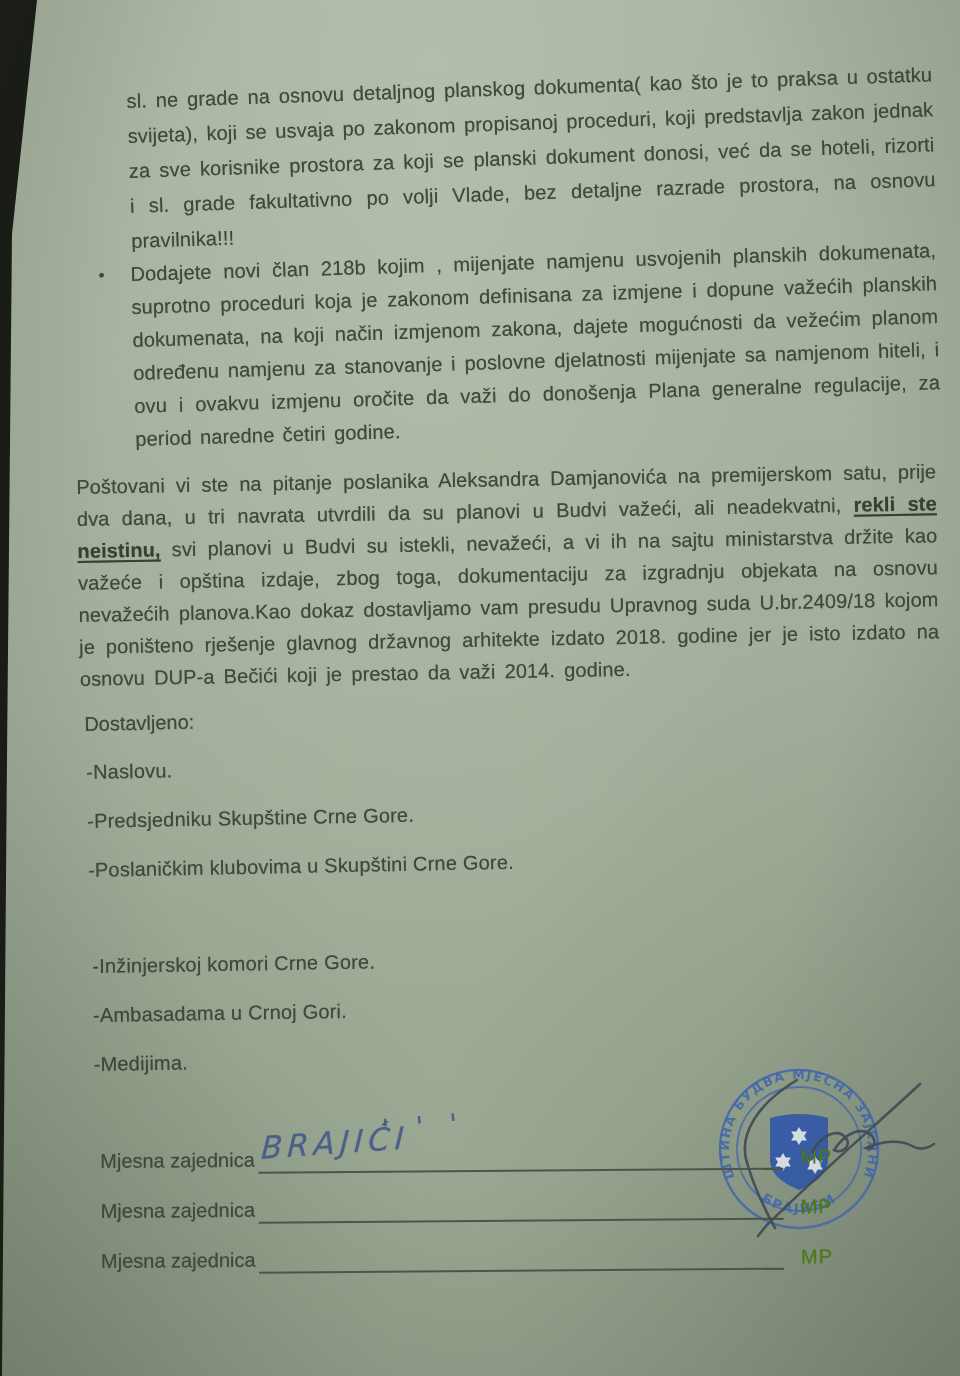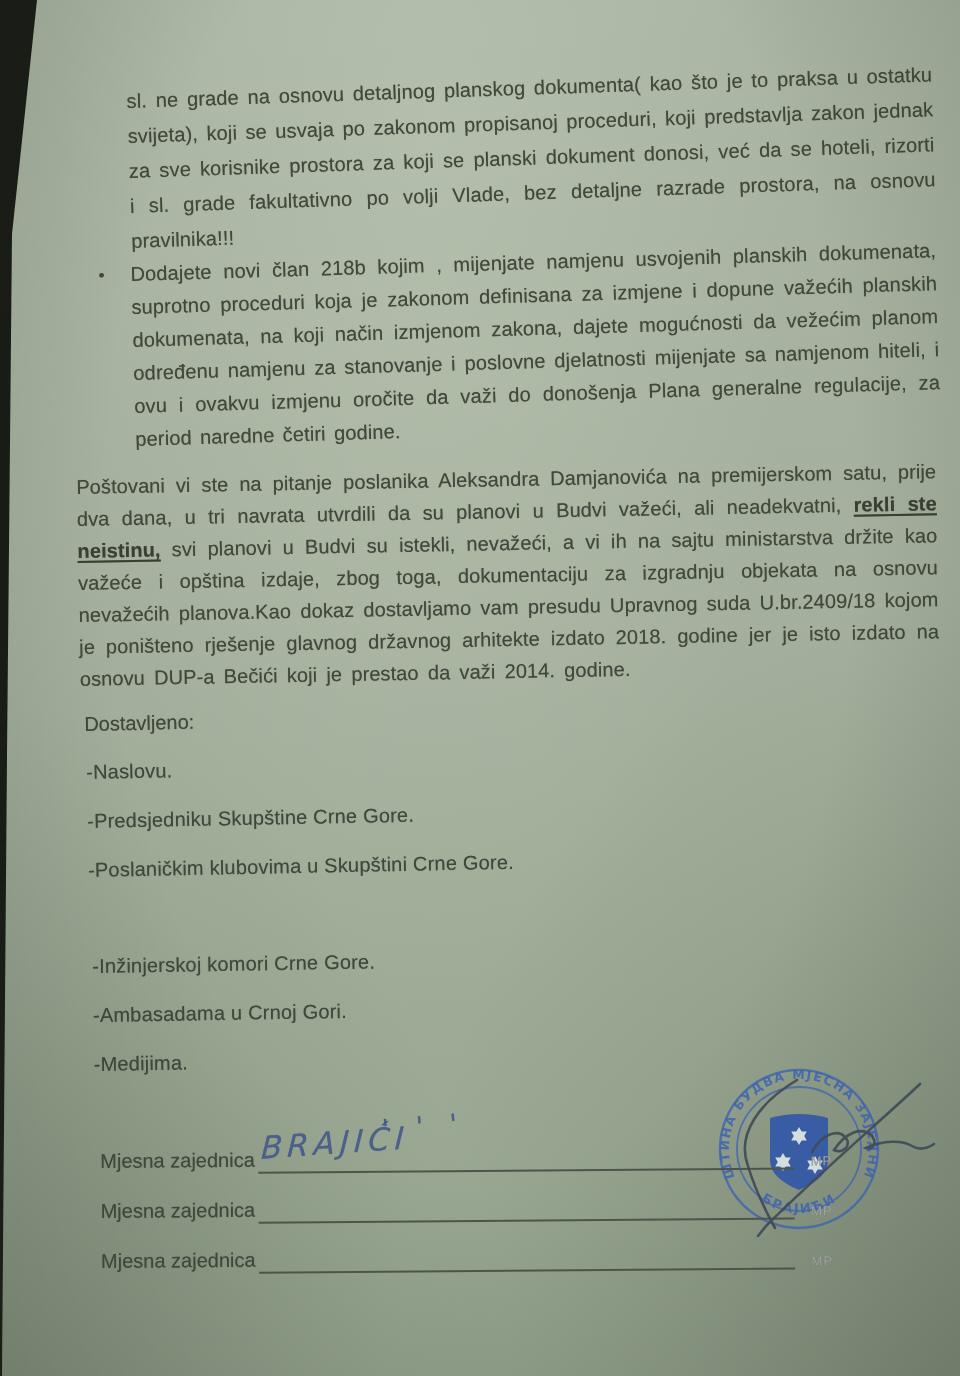--- a/index.html
+++ b/index.html
@@ -45,22 +45,22 @@
        transform:rotate(-1.1deg); transform-origin:0 0;}
   .dist-g2{ left:92px; top:955px; font-size:20px;
        transform:rotate(-0.9deg); transform-origin:0 0;}
   .dist-item{ margin-bottom:26px; letter-spacing:0.2px;}
   .sig-block{ left:100px; top:1133px; width:732px;
        transform:rotate(-0.45deg); transform-origin:0 0; z-index:6;}
   .sig-row{ display:flex; align-items:flex-end; height:42px; margin-bottom:8px; position:relative;}
   .sig-label{ font-size:20px; color:#40473c; flex:0 0 auto; padding-bottom:2px;
        text-shadow:0 0 0.7px rgba(64,71,60,0.55);}
   .sig-line{ flex:1 1 auto; border-bottom:2px solid #4d554a; margin-left:3px; height:100%;}
-  .sig-mp{ flex:0 0 auto; margin-left:17px; font-size:13px; letter-spacing:1px;
-       color:#a3a3a3; padding-bottom:0px; transform:translateY(-1px);
+  .sig-mp{ flex:0 0 auto; margin-left:17px; font-size:20px; letter-spacing:1px;
+       color:#4d7c0f; padding-bottom:0px; transform:translateY(-1px);
        text-shadow:0 0 0.7px rgba(64,71,60,0.5);}
   .handwriting{
     position:absolute; left:160px; bottom:8px;
     font-family:"DejaVu Sans", sans-serif; font-style:italic;
     font-size:31px; letter-spacing:5px; color:#44598f;
     transform:rotate(-3.5deg) skewX(-7deg); transform-origin:0 100%;
     white-space:nowrap; opacity:0.9;
   }
   .handmarks{
     position:absolute; left:282px; top:-20px;

